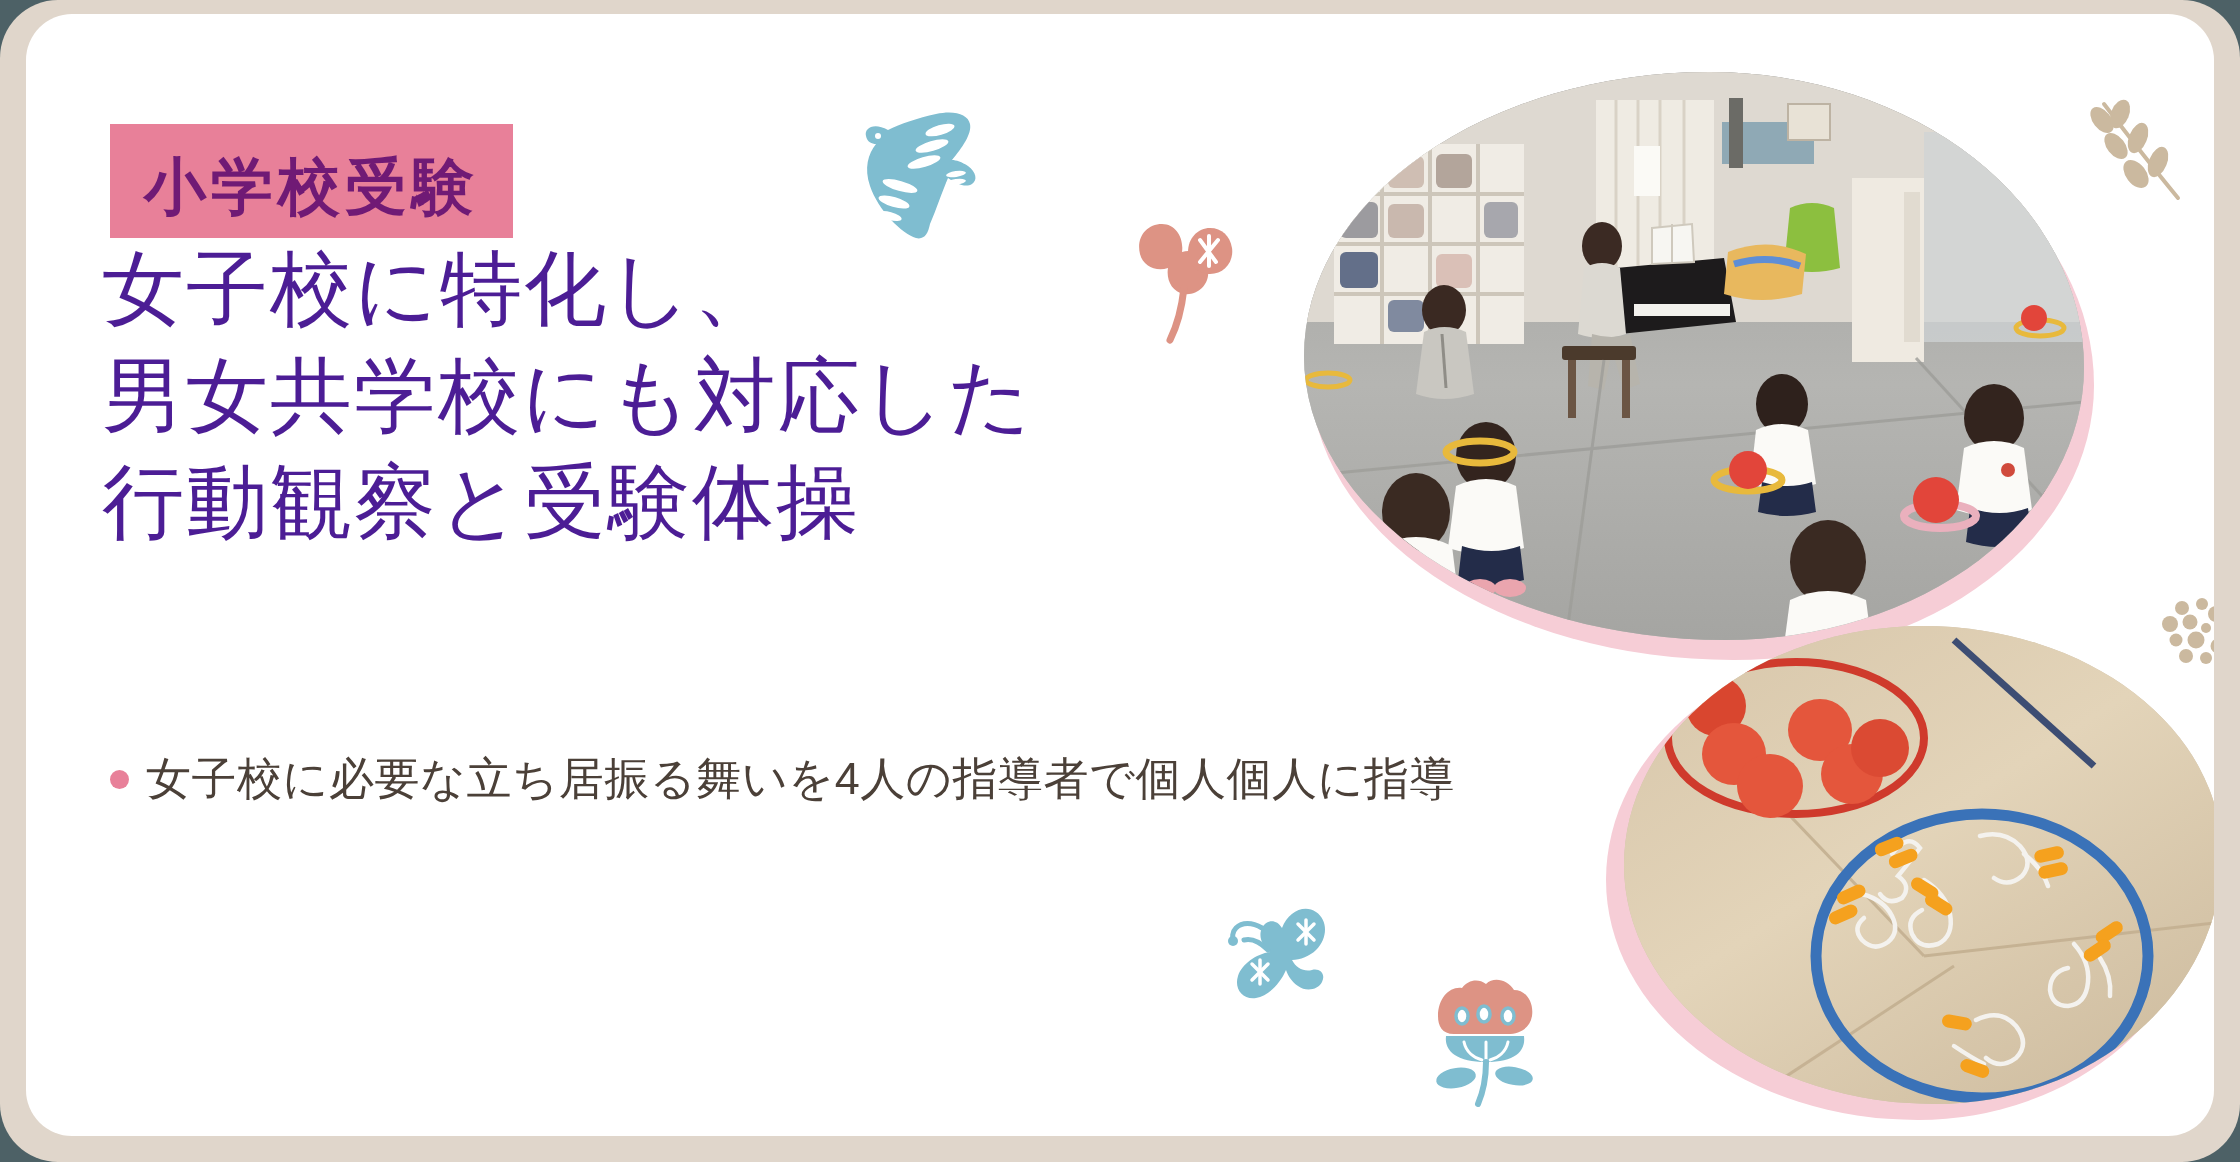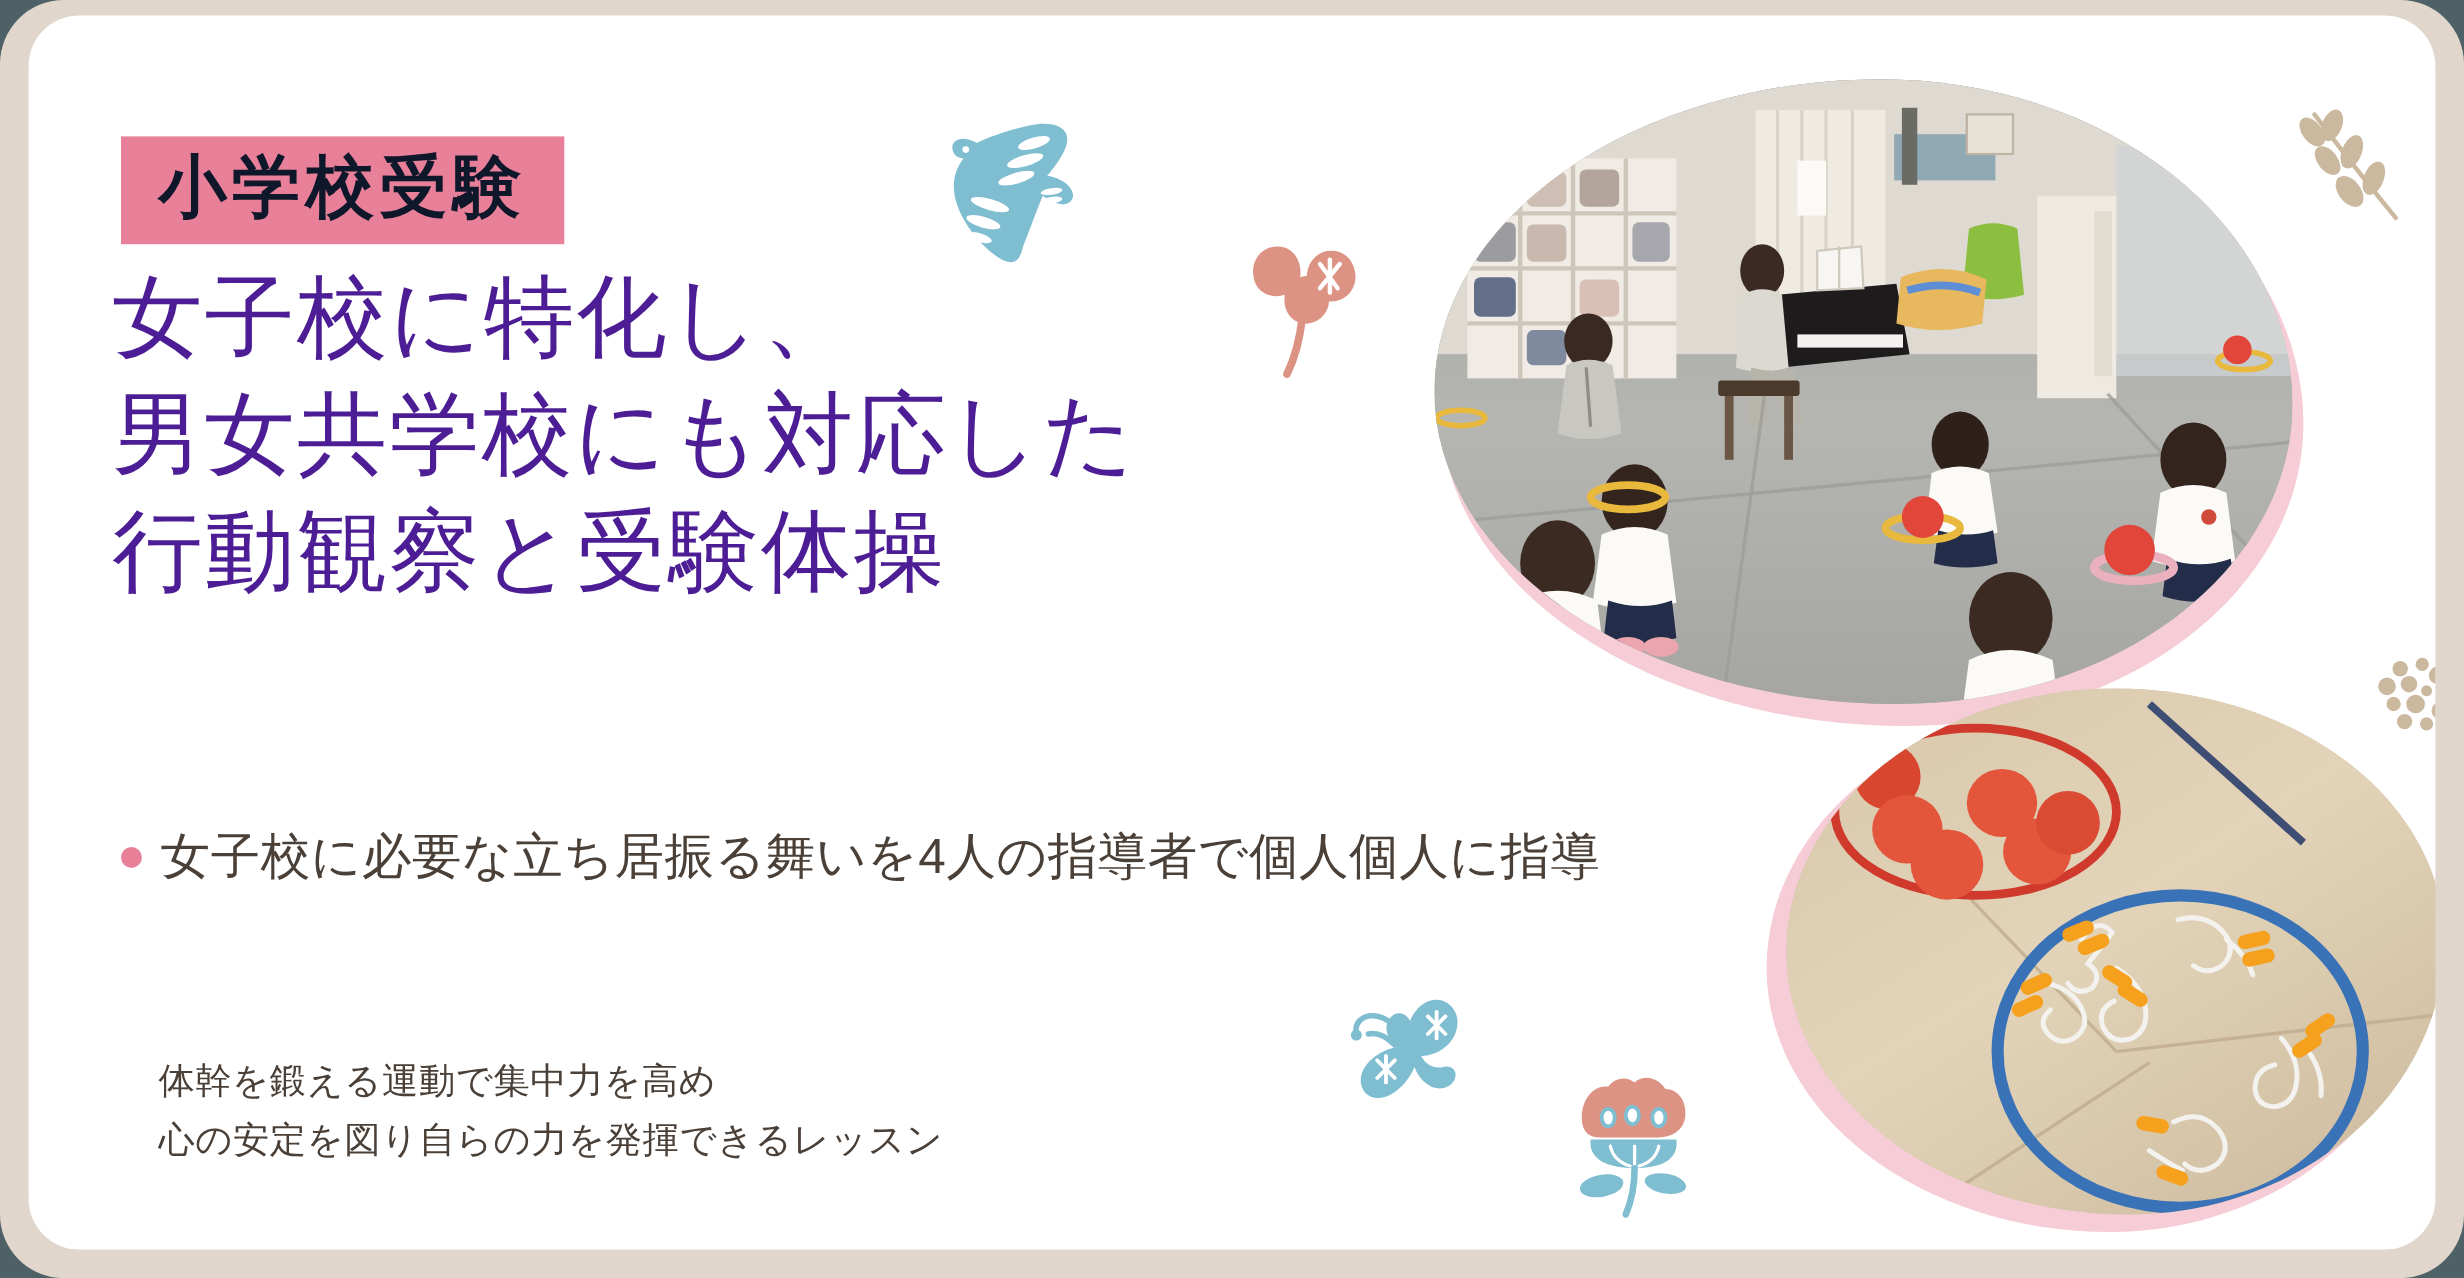--- a/index.html
+++ b/index.html
@@ -42,25 +42,25 @@
     left: 0; top: 0;
     width: 1300px;
     height: 100%;
   }
 
   .badge {
     position: absolute;
     left: 84px;
     top: 110px;
     background: #e88099;
-    color: #0f172a;
+    color: #701a75;
     font-size: 62px;
     font-weight: 700;
     letter-spacing: 5px;
-    padding: 16px 34px 20px 34px;
+    padding: 32px 34px 20px 34px;
     line-height: 1;
     white-space: nowrap;
   }
 
   .headline {
     position: absolute;
     left: 76px;
     top: 222px;
     color: #4c1d95;
     font-size: 82px;
@@ -187,24 +187,20 @@
         <span class="hl-line">行動観察と受験体操</span>
       </div>
 
       <div class="bullets">
         <div class="bullet-row">
           <span class="bullet-dot"></span>
           <span class="bullet-text">女子校に必要な立ち居振る舞いを4人の指導者で個人個人に指導</span>
         </div>
       </div>
 
-      <div class="caption">
-        <span>体幹を鍛える運動で集中力を高め</span>
-        <span>心の安定を図り自らの力を発揮できるレッスン</span>
-      </div>
 
       <div class="deco deco-bird">
         <svg viewBox="0 0 140 150">
           <path d="M44 38 C30 30 20 36 22 44 C23 50 28 52 32 52 C24 62 20 76 26 94
                    C34 118 58 142 72 146 C80 148 84 142 86 132 C92 118 98 100 104 86
                    C112 92 122 96 128 92 C134 88 132 80 124 74 C118 70 112 68 108 68
                    C118 56 128 42 126 32 C124 22 110 18 92 22 C74 26 56 32 44 38 Z" fill="#7fbdd0"></path>
           <circle cx="34" cy="44" r="3" fill="#ffffff"></circle>
           <g fill="#ffffff">
             <ellipse cx="96" cy="38" rx="15" ry="5" transform="rotate(-16 96 38)"></ellipse>

